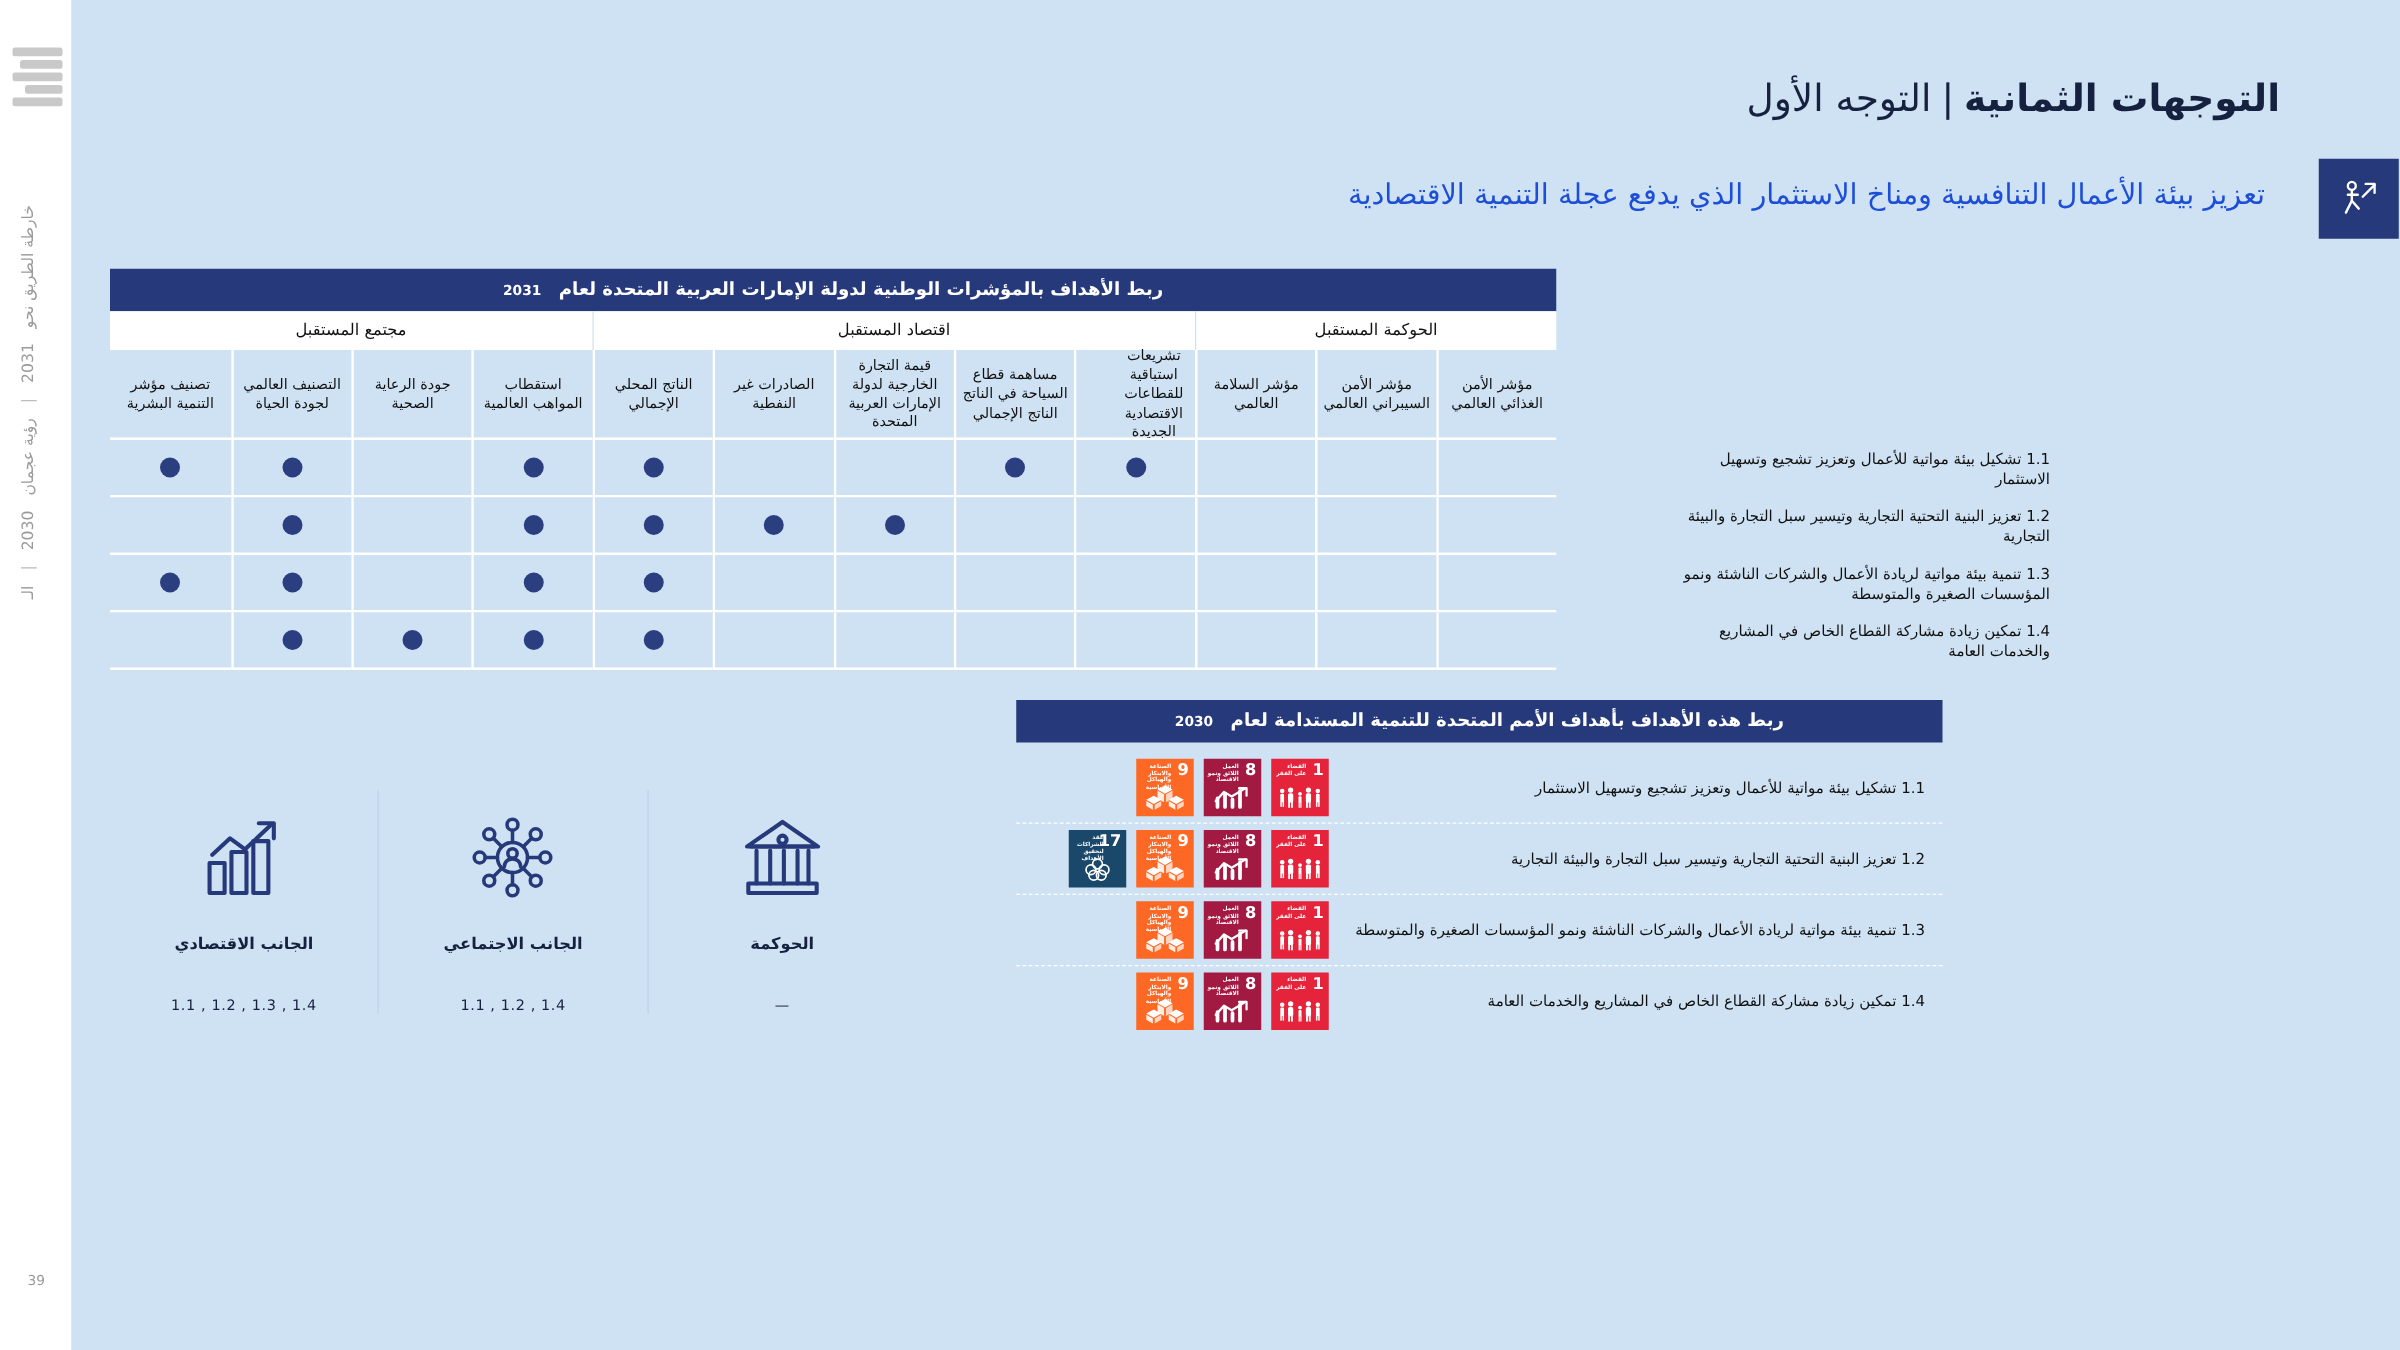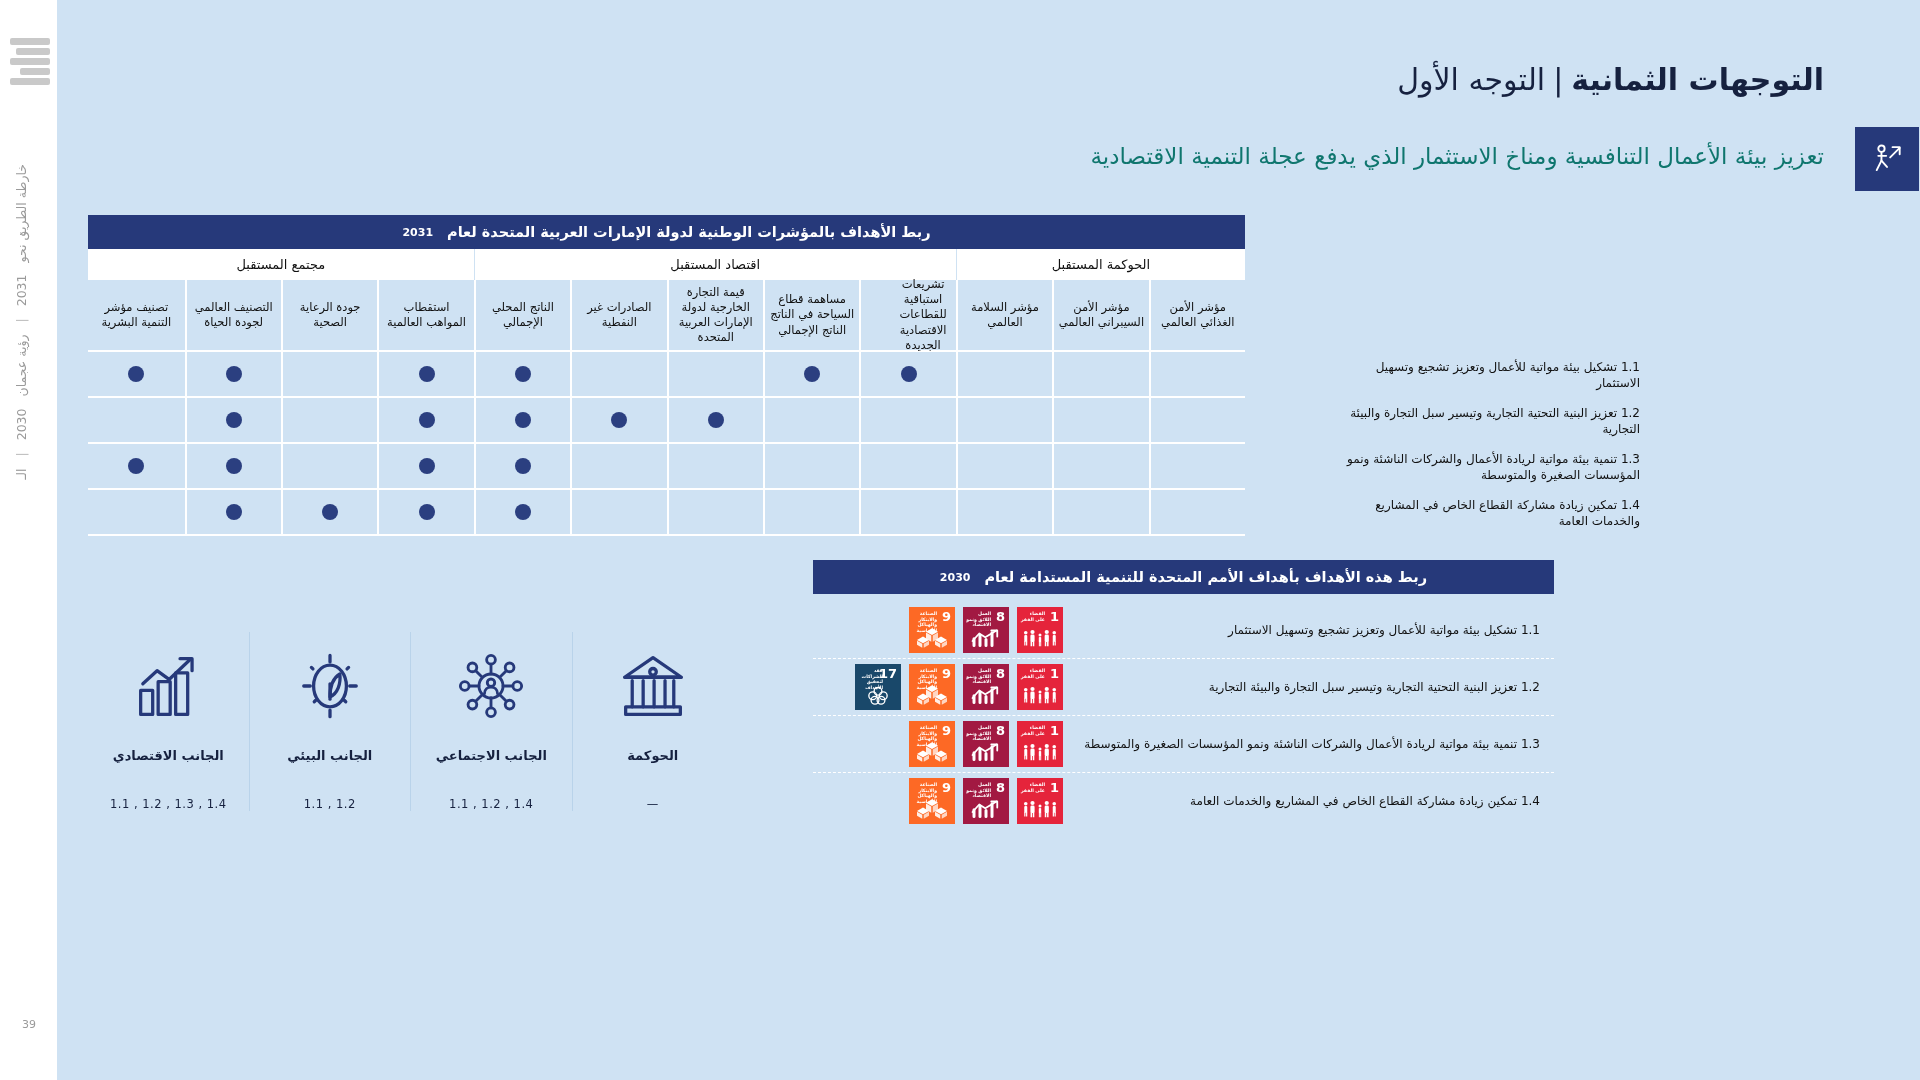--- a/index.html
+++ b/index.html
@@ -49,22 +49,22 @@
   
   .hdr-title{
     position:absolute;right:96px;top:62px;
     font-size:30px;font-weight:bold;color:#16213f;direction:rtl;
     white-space:nowrap;
   }
   .hdr-title .light{font-weight:normal;}
   .hdr-sep{color:#16213f;font-weight:normal;margin:0 8px;}
 
   .hdr-sub{
-    position:absolute;right:96px;top:143px;
-    font-size:23px;color:#0f766e;direction:rtl;white-space:nowrap;
+    position:absolute;right:108px;top:143px;
+    font-size:23px;color:#1d4ed8;direction:rtl;white-space:nowrap;
   }
   .hdr-badge{
     position:absolute;right:1px;top:127px;width:64px;height:64px;
     background:#26397a;display:flex;align-items:center;justify-content:center;
   }
   .hdr-badge svg{width:38px;height:38px;}
 
   
   .tbl{
     position:absolute;left:88px;top:215px;width:1157px;
@@ -327,33 +327,20 @@
             <svg viewBox="0 0 64 64" fill="none" stroke="#26397a" stroke-width="3" stroke-linecap="round" stroke-linejoin="round">
               <rect x="7" y="36" width="11" height="22"></rect>
               <rect x="23" y="28" width="11" height="30"></rect>
               <rect x="39" y="20" width="11" height="38"></rect>
               <path d="M9 30 L22 18 L33 26 L52 8"></path>
               <path d="M43 7 h11 v11"></path>
             </svg>
           </div>
           <div class="quad-name">الجانب الاقتصادي</div>
           <div class="quad-codes">1.1 ,  1.2 ,  1.3 ,  1.4</div>
-        </div>
-        <div class="quad-col">
-          <div class="quad-icon">
-            <svg viewBox="0 0 64 64" fill="none" stroke="#26397a" stroke-width="3" stroke-linecap="round" stroke-linejoin="round">
-              <ellipse cx="32" cy="32" rx="15" ry="19"></ellipse>
-              <path d="M32 42 C32 30 36 24 41 21 C42 30 39 39 32 42Z"></path>
-              <path d="M32 44 V30"></path>
-              <path d="M32 4 v6 M32 54 v6 M8 32 h6 M50 32 h6"></path>
-              <path d="M15 15 l4 4 M45 45 l4 4 M49 15 l-4 4 M19 45 l-4 4" stroke-dasharray="2 4"></path>
-            </svg>
-          </div>
-          <div class="quad-name">الجانب البيئي</div>
-          <div class="quad-codes">1.1 ,  1.2</div>
         </div>
         <div class="quad-col">
           <div class="quad-icon">
             <svg viewBox="0 0 64 64" fill="none" stroke="#26397a" stroke-width="2.6" stroke-linecap="round" stroke-linejoin="round">
               <circle cx="32" cy="32" r="11"></circle>
               <circle cx="32" cy="29" r="3.4"></circle>
               <path d="M26 39 c0-4 3-6 6-6 s6 2 6 6"></path>
               <circle cx="32" cy="8" r="4"></circle>
               <circle cx="32" cy="56" r="4"></circle>
               <circle cx="8" cy="32" r="4"></circle>

